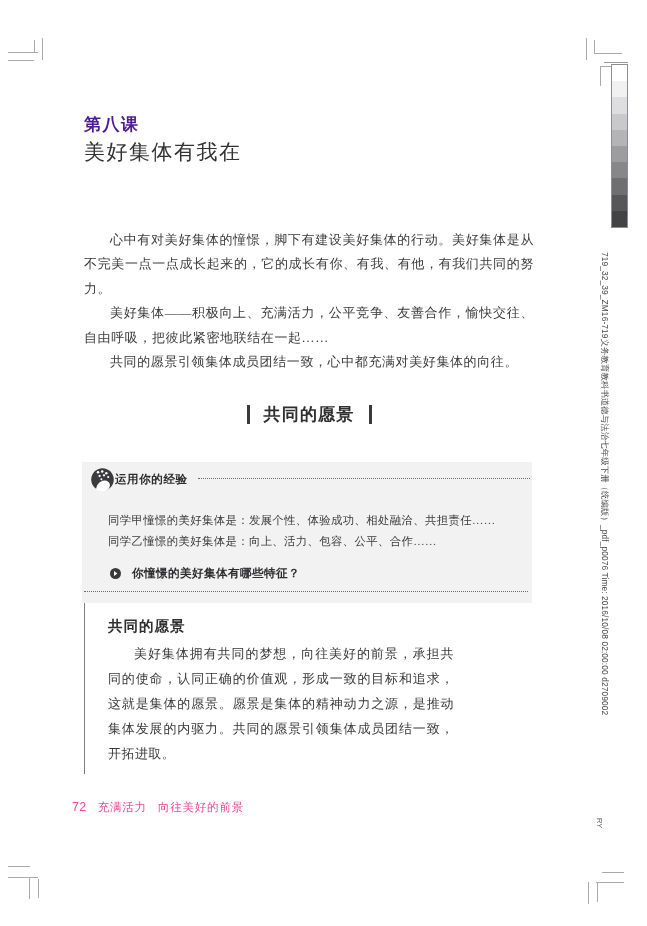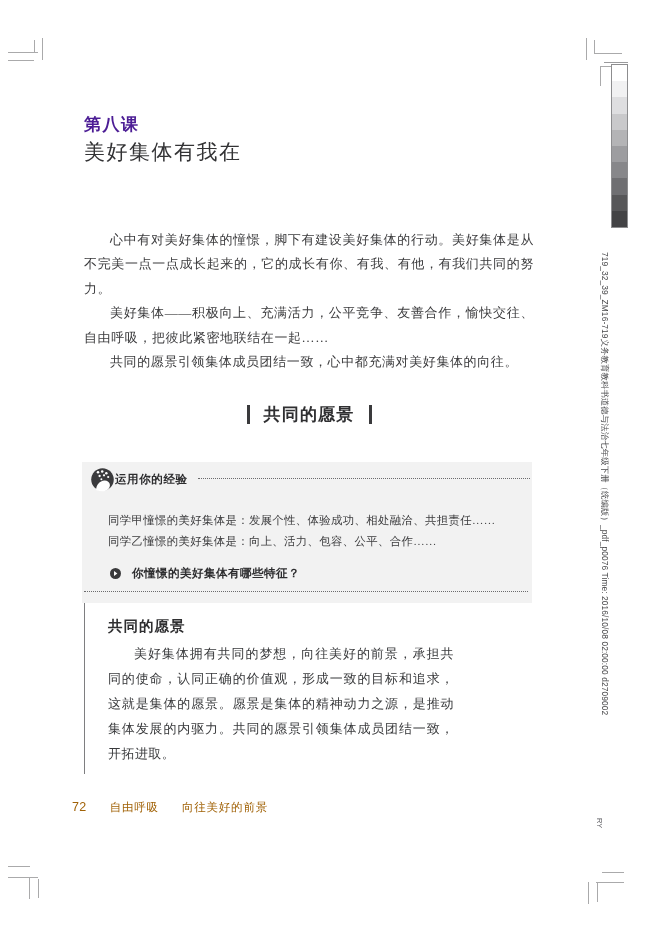--- a/index.html
+++ b/index.html
@@ -308,22 +308,22 @@
     text-indent: 2em;
   }
 
   
   #footer {
     position: absolute;
     left: 72px;
     top: 800px;
     display: flex;
     align-items: baseline;
-    gap: 23px;
-    color: #a16207;
+    gap: 11px;
+    color: #ec4899;
   }
   #footer-page {
     font-size: 12.5px;
     letter-spacing: 0.4px;
     font-family: "Liberation Sans", "DejaVu Sans", sans-serif;
   }
   #footer-unit {
     font-size: 11.5px;
     letter-spacing: 0.8px;
     font-family: "Liberation Sans", "DejaVu Sans", sans-serif;
@@ -439,17 +439,17 @@
 
   </div>
 
   <div id="subsection">
     <div id="subsection-title">共同的愿景</div>
     <div id="subsection-body">美好集体拥有共同的梦想，向往美好的前景，承担共同的使命，认同正确的价值观，形成一致的目标和追求，这就是集体的愿景。愿景是集体的精神动力之源，是推动集体发展的内驱力。共同的愿景引领集体成员团结一致，开拓进取。</div>
   </div>
 
   <div id="footer">
     <span id="footer-page">72</span>
-    <span id="footer-unit">自由呼吸</span>
+    <span id="footer-unit">充满活力</span>
     <span id="footer-unit-title">向往美好的前景</span>
   </div>
 
 </div>
 
 </body></html>

